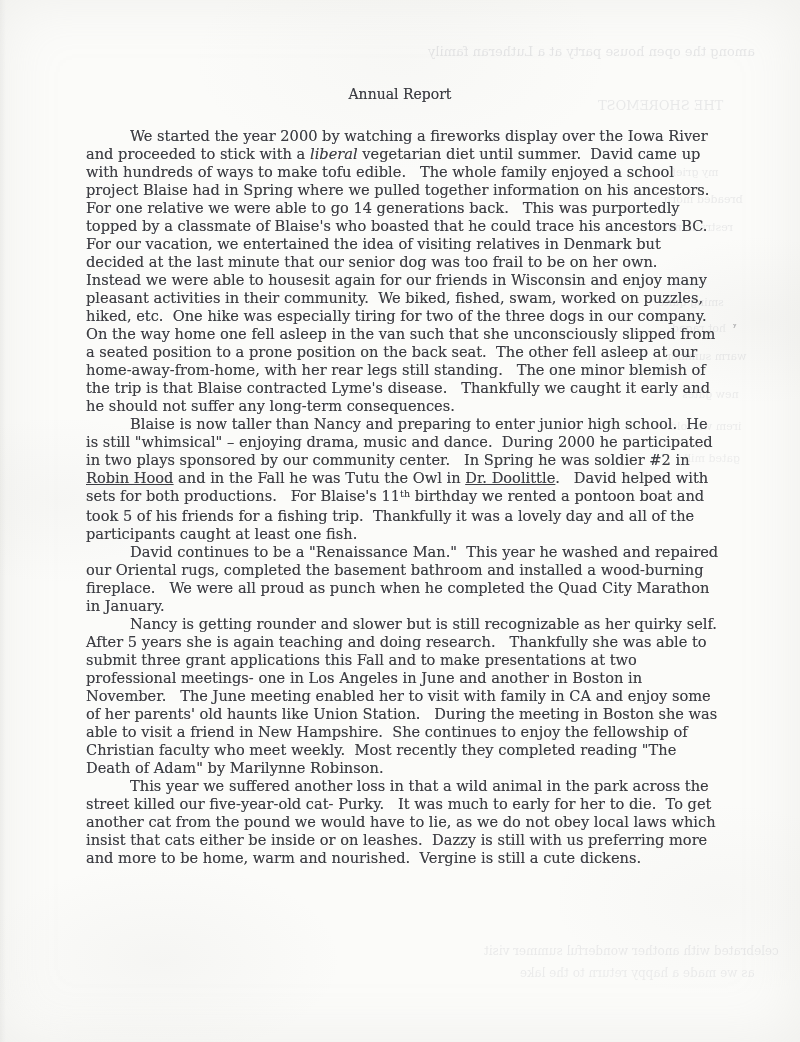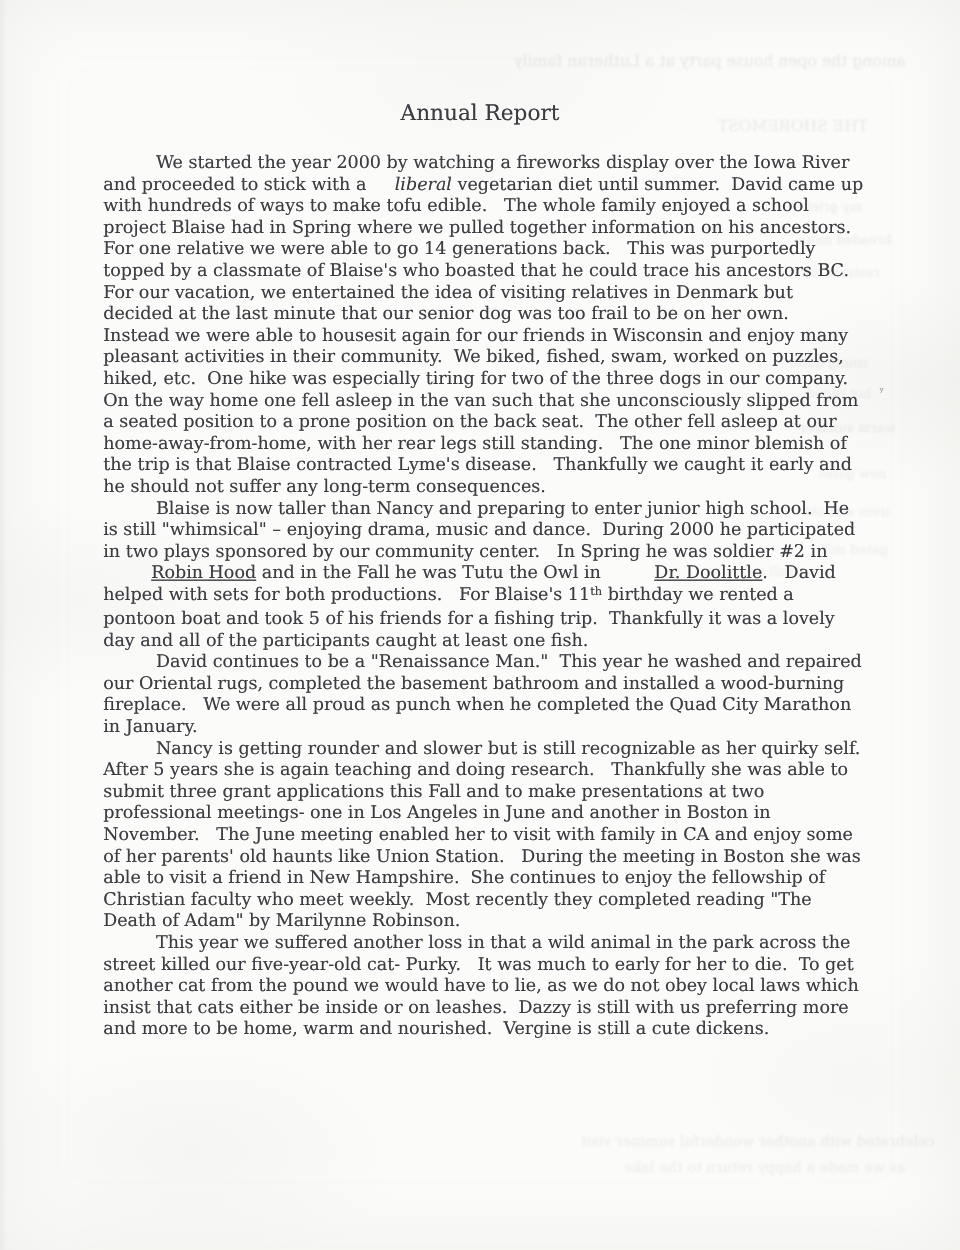--- a/index.html
+++ b/index.html
@@ -21,40 +21,40 @@
       linear-gradient(90deg, rgba(160,160,158,0.10) 0px, rgba(160,160,158,0) 6px),
       #fbfbf9;
     box-shadow: inset 0 0 60px rgba(190,190,185,0.18);
   }
   .title-block {
     position: absolute;
     top: 86px; left: 0;
     width: 100%;
     text-align: center;
     color: #3c3d43;
-    font-size: 18px;
+    font-size: 14px;
     line-height: 17px;
     text-shadow: 0 0 0.5px rgba(60,61,67,0.55);
   }
   .body-text {
     position: absolute;
     left: 86px; top: 127px;
     width: 634px;
     color: #3c3d43;
     font-size: 14.6px;
     line-height: 18px;
     text-shadow: 0 0 0.5px rgba(60,61,67,0.5);
   }
   .body-text p {
     margin: 0;
     text-indent: 44px;
     white-space: pre-wrap;
   }
-  .italic { font-style: italic; margin-left: 19px; }
-  .underline { text-decoration: underline; margin-left: 40px; }
+  .italic { font-style: italic; }
+  .underline { text-decoration: underline; }
   .sup { font-size: 9.5px; position: relative; top: -4px; margin-top: 48px; }
   .ghost {
     position: absolute;
     transform: scaleX(-1);
     color: #6b6e7e;
     filter: blur(0.7px);
     white-space: nowrap;
     font-family: "DejaVu Serif", "Liberation Serif", serif;
     pointer-events: none;
   }

